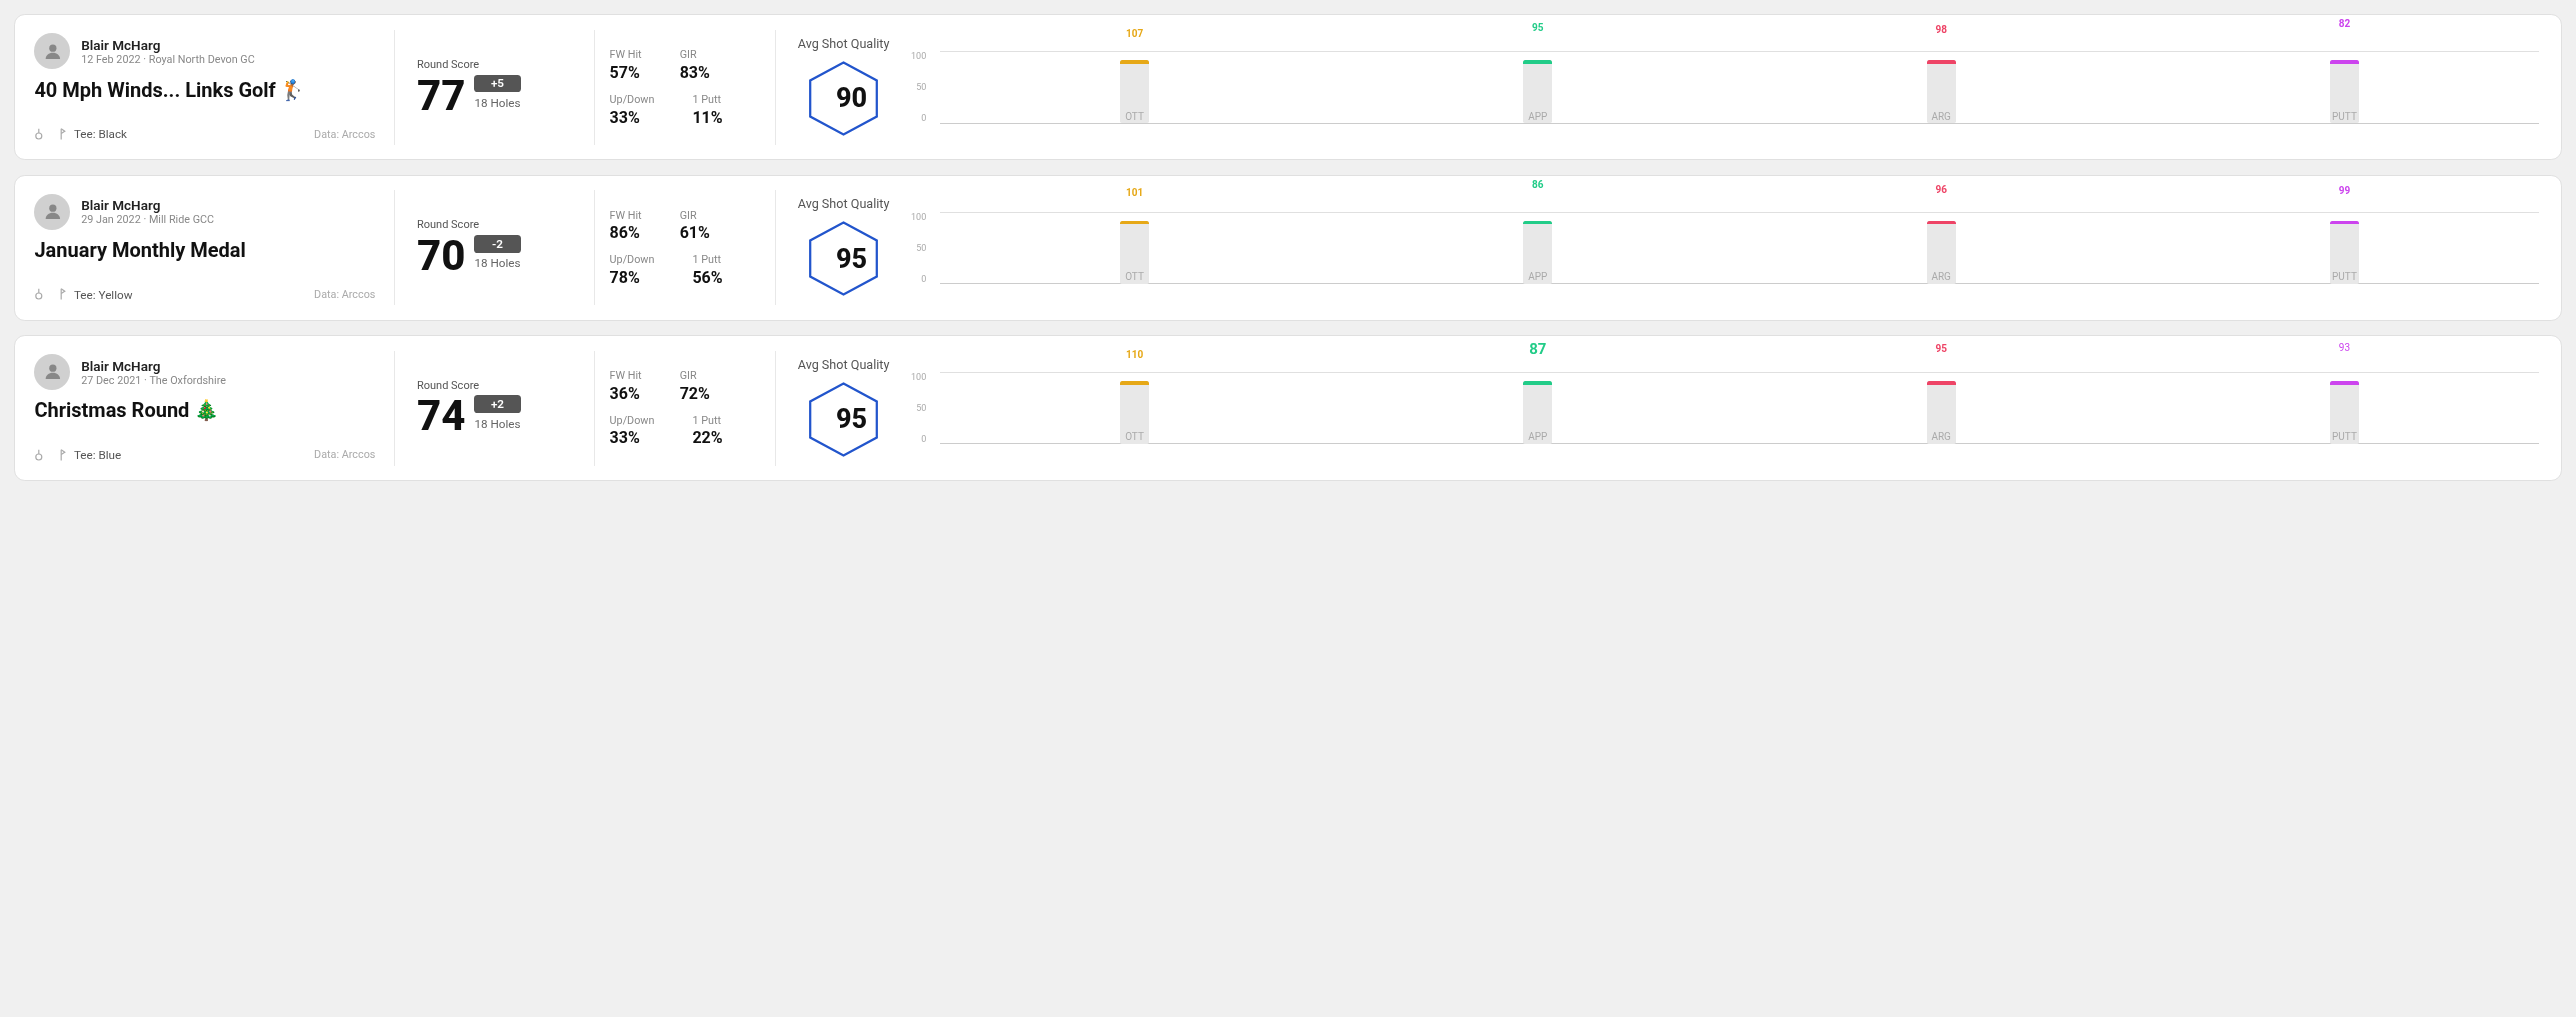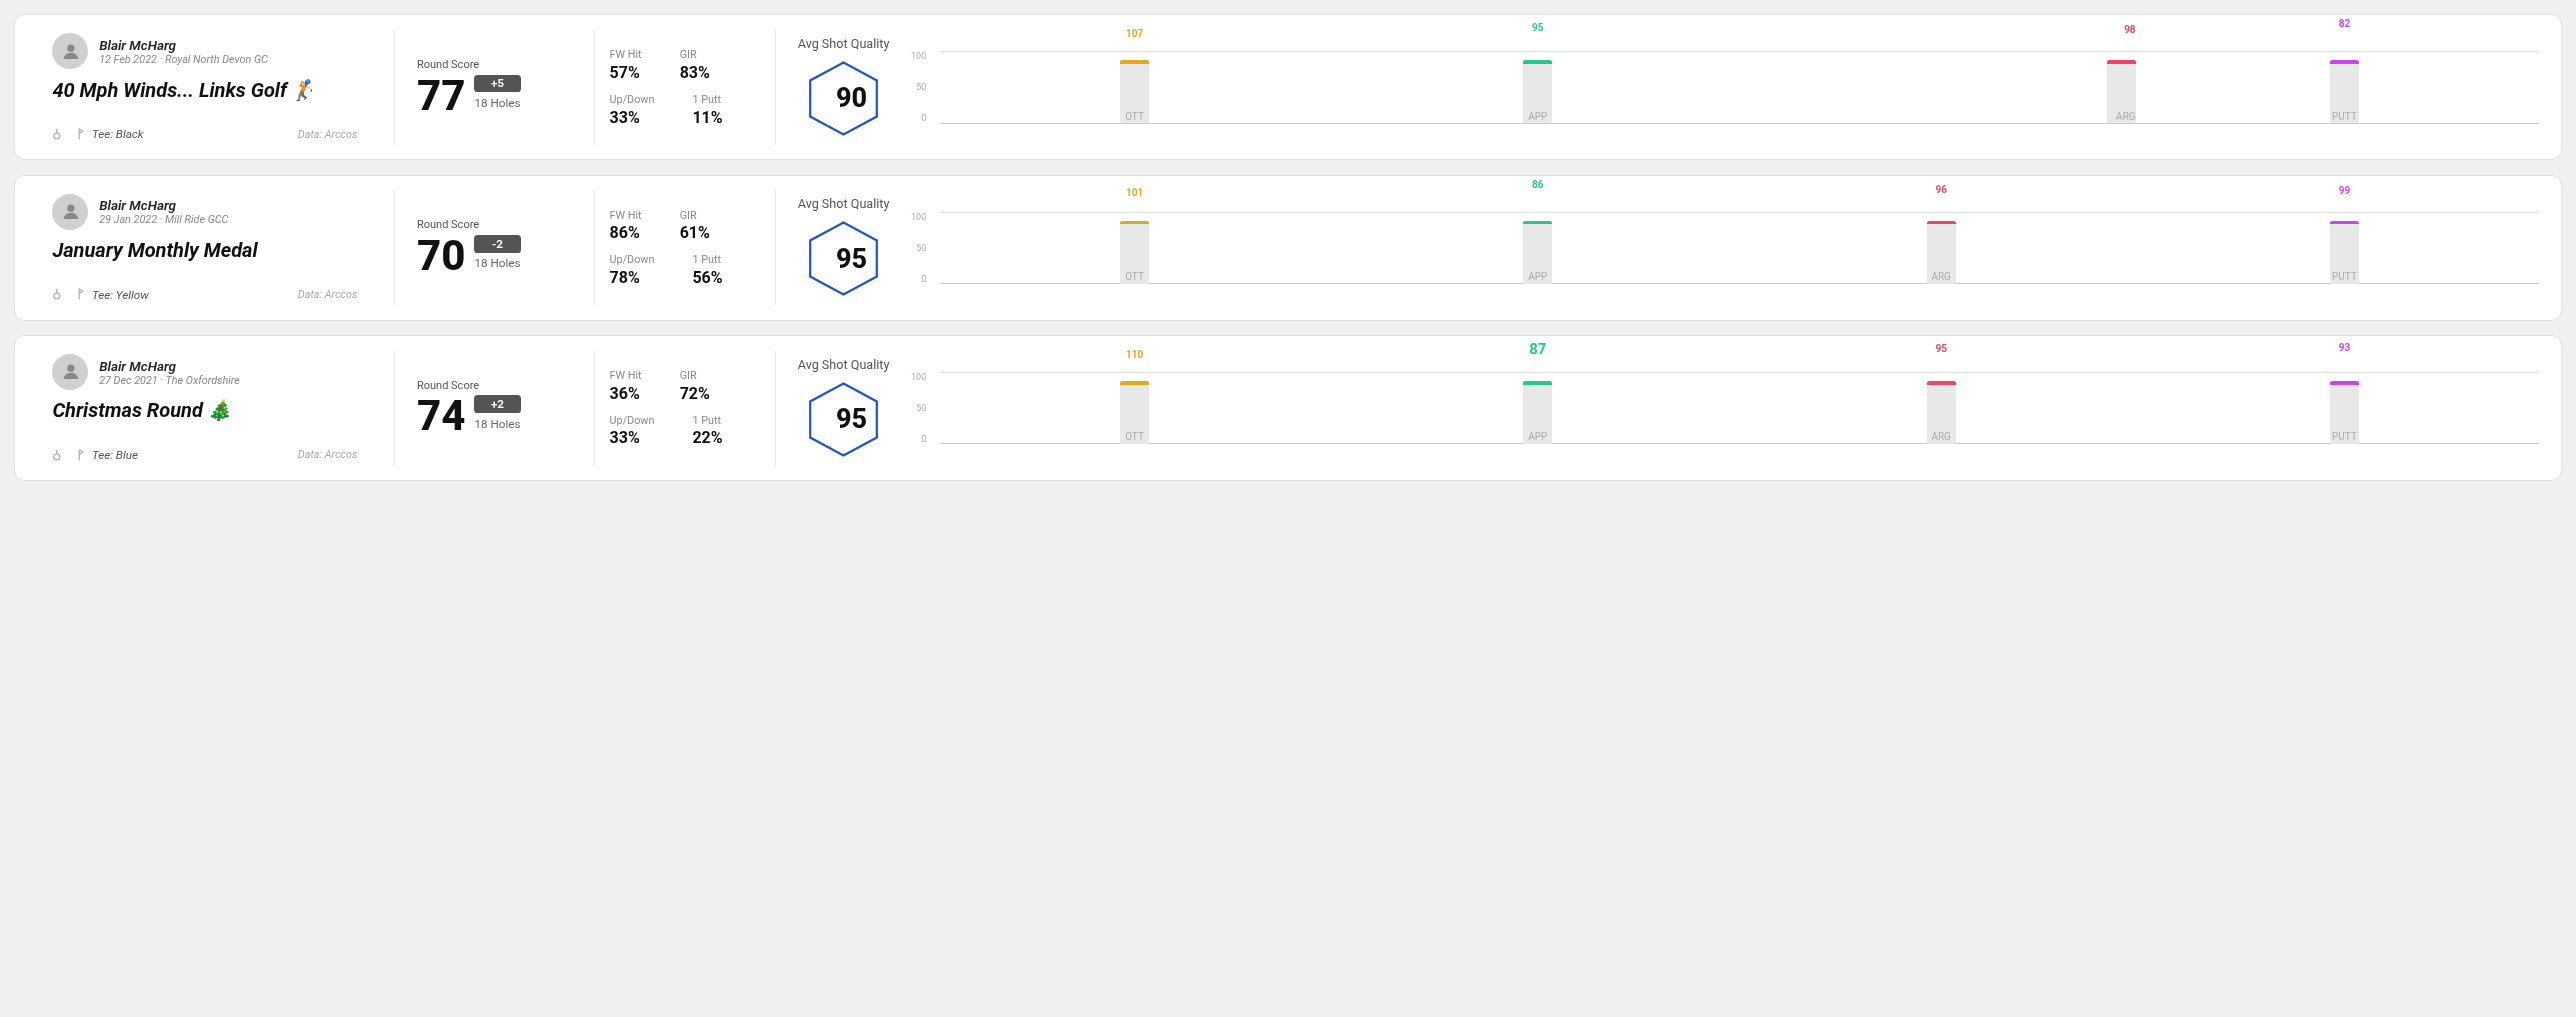--- a/index.html
+++ b/index.html
@@ -18,25 +18,24 @@
       border: 0.9px solid #e0e0e0;
       display: flex;
       align-items: stretch;
       overflow: hidden;
     }
 
     
     .card-left {
       width: 379px;
       min-width: 379px;
-      padding: 18px 37px;
+      padding: 18px 19px;
       display: flex;
       flex-direction: column;
       justify-content: space-between;
-      font-style: italic;
     }
 
     .user-row {
       display: flex;
       align-items: center;
       gap: 10.8px;
     }
 
     .avatar {
       width: 36px;
@@ -348,21 +347,21 @@
               </div>
               <span style="font-size: 10px; color: rgb(170, 170, 170); margin-top: 3.6px; position: absolute; bottom: 1.8px;">OTT</span>
             </div>
             <div class="bar-group bar-app" style="display: flex; flex-direction: column; align-items: center; flex: 1 1 0%; position: relative;">
               <span style="font-size: 10px; font-weight: 700; color: rgb(34, 204, 136); position: absolute; top: -38px;">95</span>
               <div style="width: 29px; height: 63px; background: rgb(232, 232, 232); border-radius: 1.8px; position: relative; overflow: hidden;">
                 <div style="position: absolute; top: 0px; left: 0px; right: 0px; height: 3.6px; background: rgb(34, 204, 136); border-radius: 1.8px 1.8px 0px 0px;"></div>
               </div>
               <span style="font-size: 10px; color: rgb(170, 170, 170); margin-top: 3.6px; position: absolute; bottom: 1.8px;">APP</span>
             </div>
-            <div class="bar-group bar-arg" style="display: flex; flex-direction: column; align-items: flex-end; flex: 1 1 0%; position: relative;">
+            <div class="bar-group bar-arg" style="display: flex; flex-direction: column; align-items: center; flex: 1 1 0%; position: relative;">
               <span style="font-size: 10px; font-weight: 700; color: rgb(238, 68, 102); position: absolute; top: -36px;">98</span>
               <div style="width: 29px; height: 63px; background: rgb(232, 232, 232); border-radius: 1.8px; position: relative; overflow: hidden;">
                 <div style="position: absolute; top: 0px; left: 0px; right: 0px; height: 3.6px; background: rgb(238, 68, 102); border-radius: 1.8px 1.8px 0px 0px;"></div>
               </div>
               <span style="font-size: 10px; color: rgb(170, 170, 170); margin-top: 3.6px; position: absolute; bottom: 1.8px;">ARG</span>
             </div>
             <div class="bar-group bar-putt" style="display: flex; flex-direction: column; align-items: center; flex: 1 1 0%; position: relative;">
               <span style="font-size: 10px; font-weight: 700; color: rgb(204, 68, 238); position: absolute; top: -42px;">82</span>
               <div style="width: 29px; height: 63px; background: rgb(232, 232, 232); border-radius: 1.8px; position: relative; overflow: hidden;">
                 <div style="position: absolute; top: 0px; left: 0px; right: 0px; height: 3.6px; background: rgb(204, 68, 238); border-radius: 1.8px 1.8px 0px 0px;"></div>
@@ -596,21 +595,21 @@
               <span style="font-size: 10px; color: rgb(170, 170, 170); margin-top: 3.6px; position: absolute; bottom: 1.8px;">APP</span>
             </div>
             <div class="bar-group bar-arg" style="display: flex; flex-direction: column; align-items: center; flex: 1 1 0%; position: relative;">
               <span style="font-size: 10px; font-weight: 700; color: rgb(238, 68, 102); position: absolute; top: -38px;">95</span>
               <div style="width: 29px; height: 63px; background: rgb(232, 232, 232); border-radius: 1.8px; position: relative; overflow: hidden;">
                 <div style="position: absolute; top: 0px; left: 0px; right: 0px; height: 3.6px; background: rgb(238, 68, 102); border-radius: 1.8px 1.8px 0px 0px;"></div>
               </div>
               <span style="font-size: 10px; color: rgb(170, 170, 170); margin-top: 3.6px; position: absolute; bottom: 1.8px;">ARG</span>
             </div>
             <div class="bar-group bar-putt" style="display: flex; flex-direction: column; align-items: center; flex: 1 1 0%; position: relative;">
-              <span style="font-size: 10px; font-weight: 700; color: rgb(204, 68, 238); position: absolute; top: -39px;">93</span>
+              <span style="font-size: 10px; font-weight: 400; color: rgb(204, 68, 238); position: absolute; top: -39px;">93</span>
               <div style="width: 29px; height: 63px; background: rgb(232, 232, 232); border-radius: 1.8px; position: relative; overflow: hidden;">
                 <div style="position: absolute; top: 0px; left: 0px; right: 0px; height: 3.6px; background: rgb(204, 68, 238); border-radius: 1.8px 1.8px 0px 0px;"></div>
               </div>
               <span style="font-size: 10px; color: rgb(170, 170, 170); margin-top: 3.6px; position: absolute; bottom: 1.8px;">PUTT</span>
             </div>
           </div>
         </div>
       </div>
     </div>
   </div>

